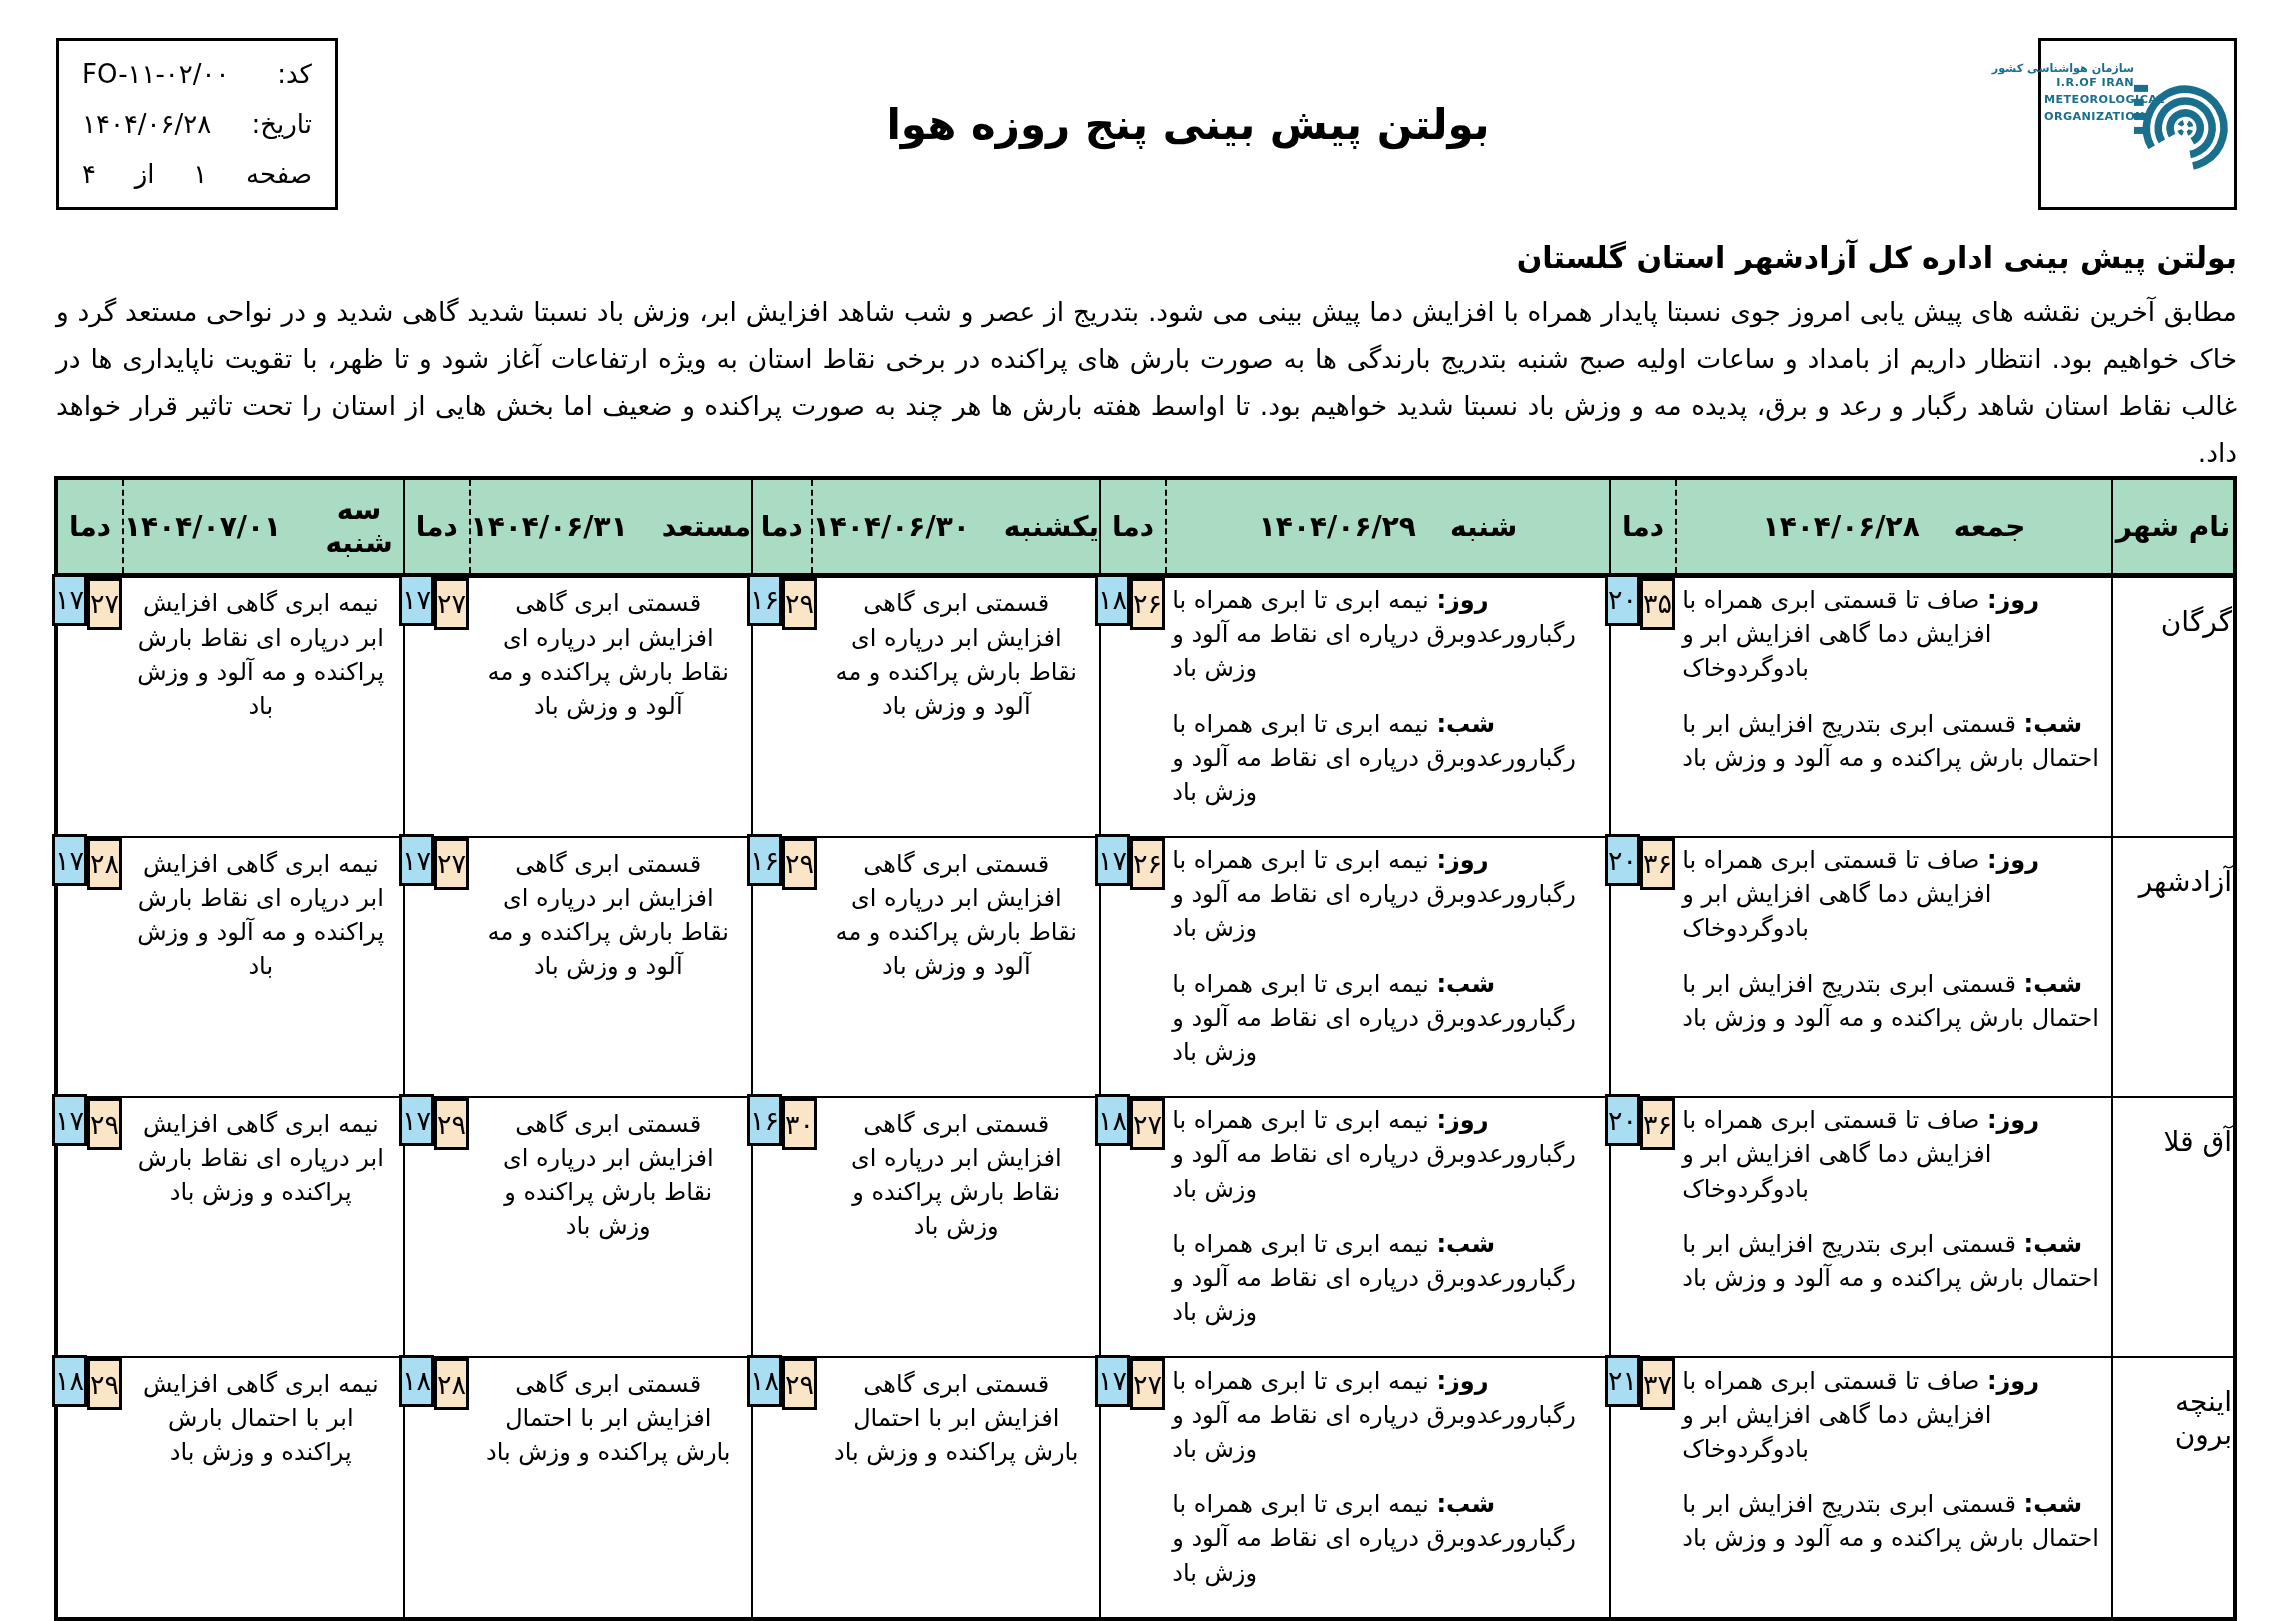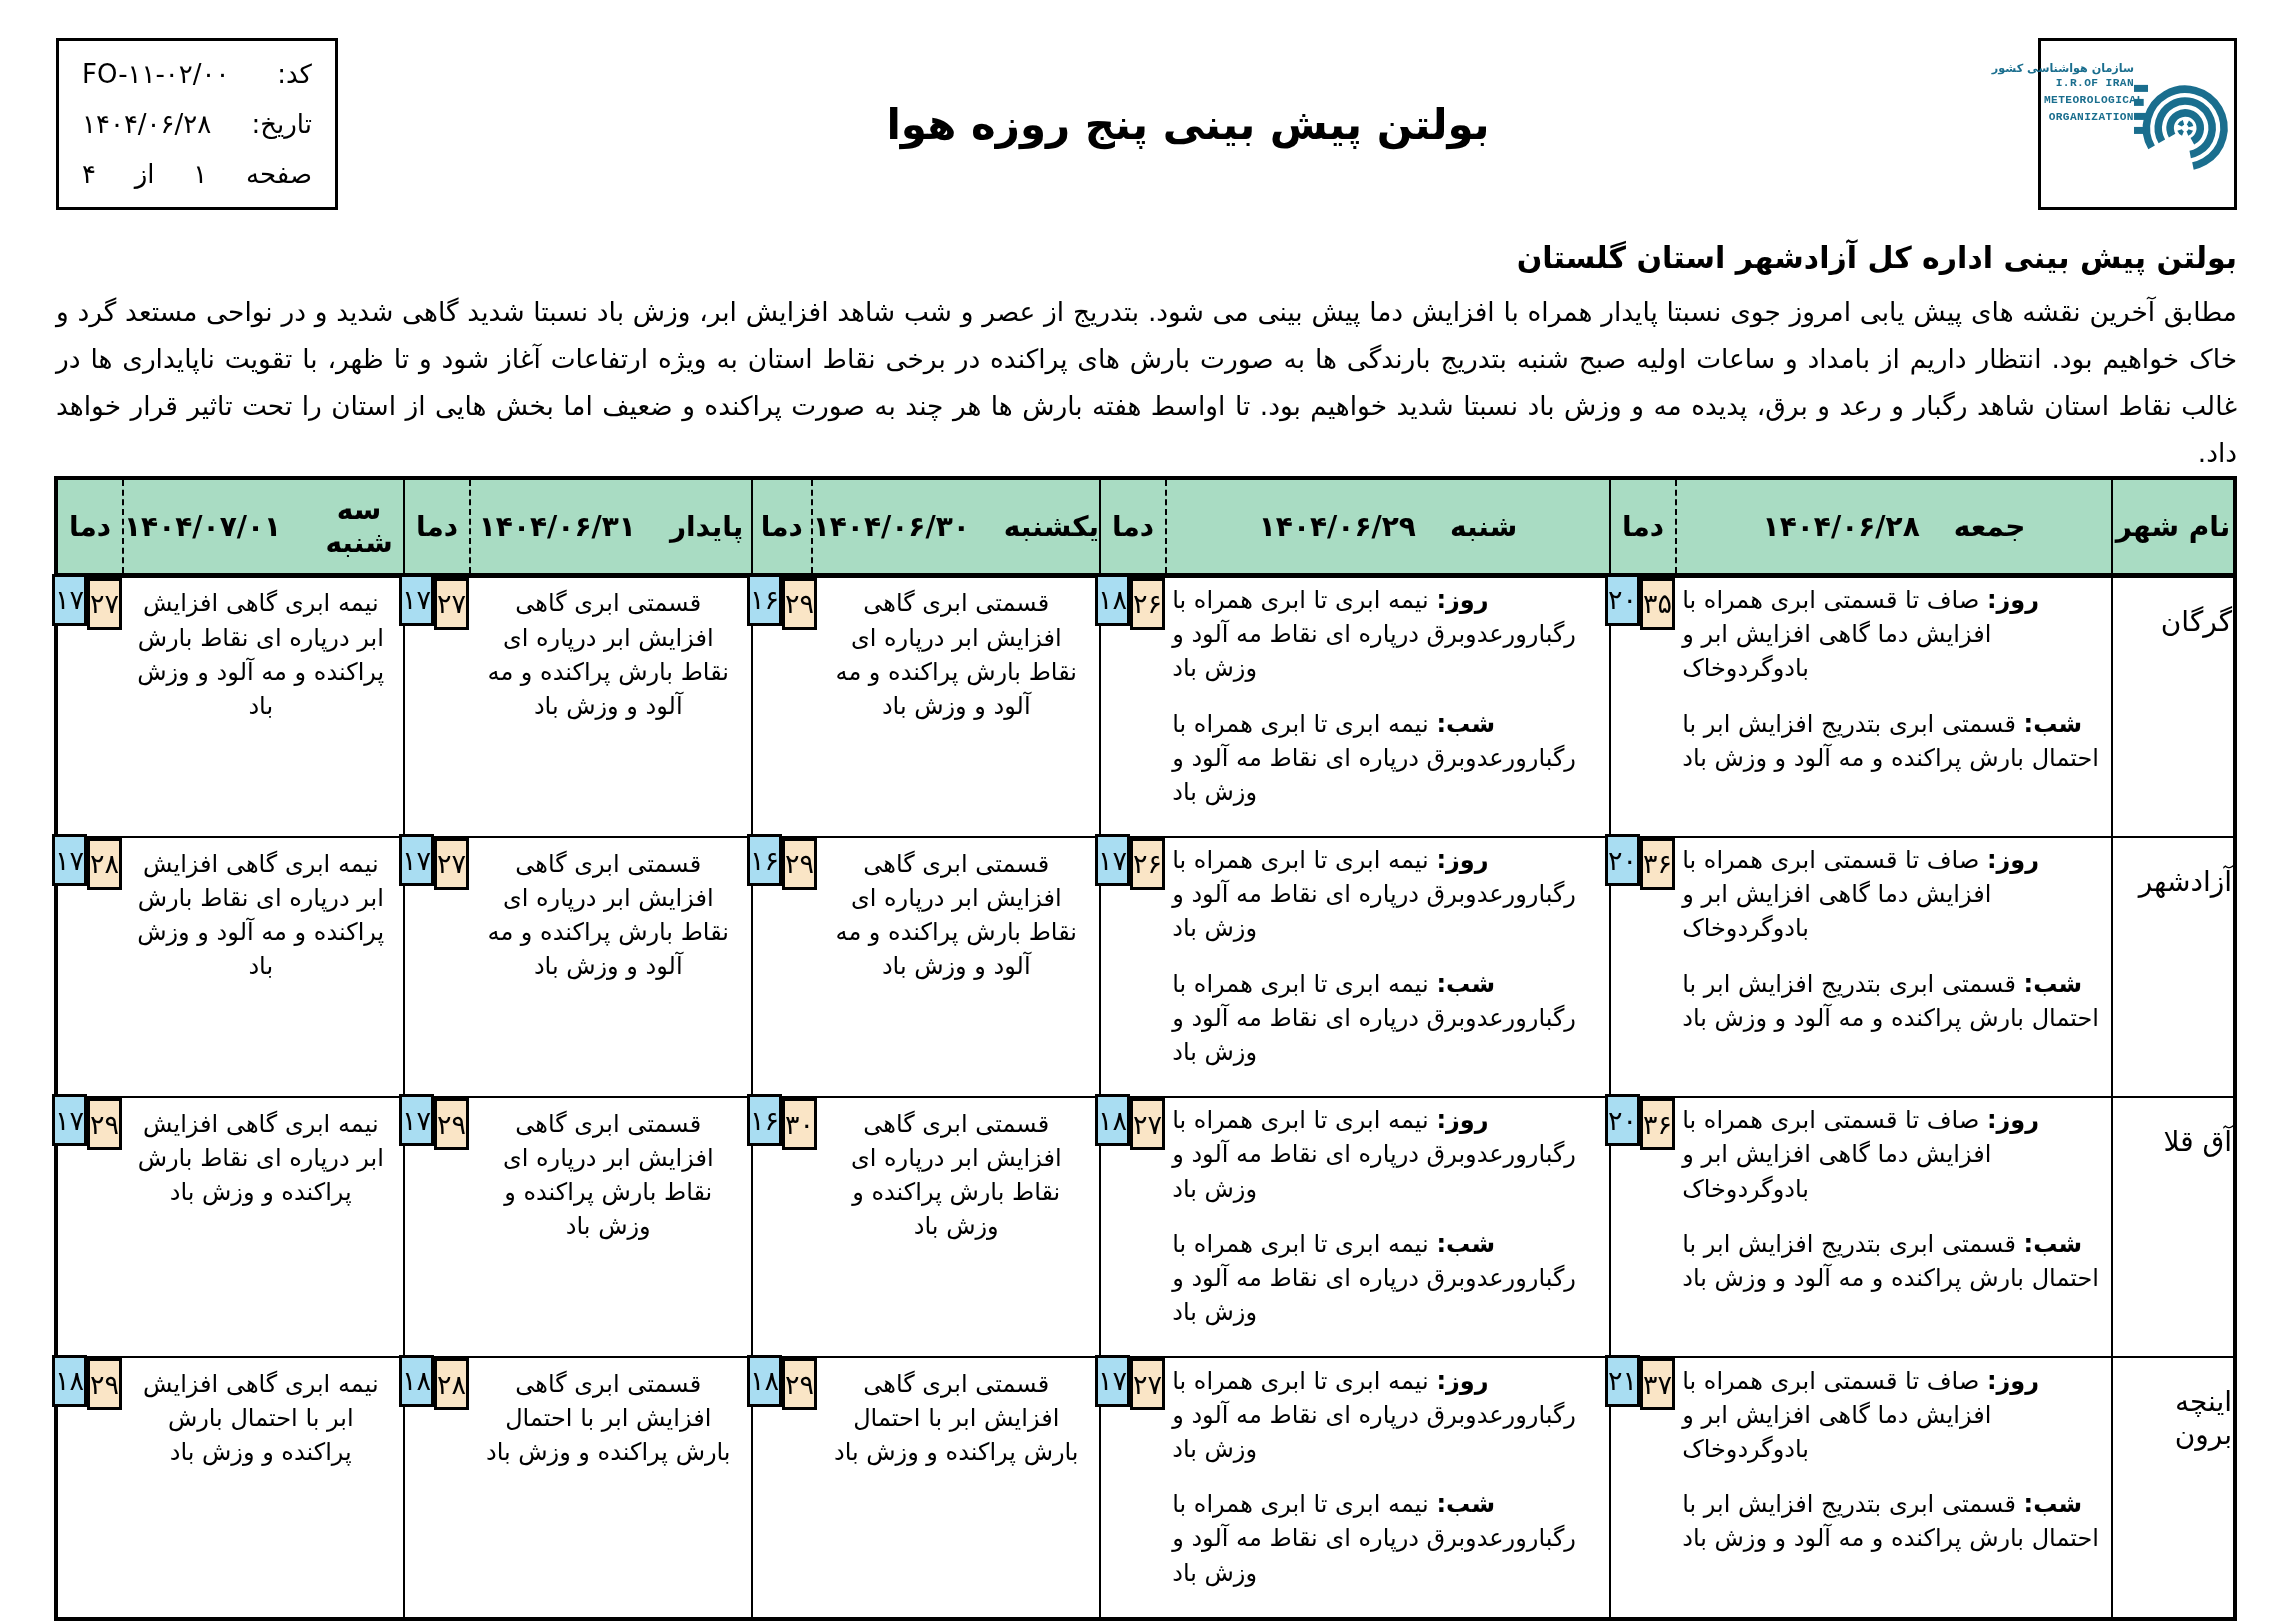--- a/index.html
+++ b/index.html
@@ -15,21 +15,21 @@
 
   
   .top-header{display:flex;align-items:stretch;height:172px;}
   .logo-box{
     width:199px;border:3.6px solid #000;box-sizing:border-box;
     display:flex;align-items:flex-end;justify-content:center;background:#fff;
   }
   .logo-inner{display:flex;align-items:flex-start;direction:ltr;padding:3.6px;}
   .logo-text{width:90px;text-align:right;color:var(--logo-teal,#1a6e8e);padding-top:9px;}
   .logo-fa{font-size:11.2px;font-weight:bold;direction:rtl;white-space:nowrap;}
-  .logo-en{font-size:11.2px;font-weight:bold;letter-spacing:0.4px;white-space:nowrap;line-height:1.5;font-family:Liberation Mono, monospace;}
+  .logo-en{font-size:11.2px;font-weight:bold;letter-spacing:0.4px;white-space:nowrap;line-height:1.5;}
   .logo-spiral{display:block;}
   .title-area{
     flex:1;display:flex;align-items:center;justify-content:center;
     font-size:42px;font-weight:bold;
   }
   .code-box{
     width:282px;border:3.6px solid #000;box-sizing:border-box;
     padding:18px 23px;display:flex;flex-direction:column;justify-content:space-between;
     font-size:26px;
   }
@@ -165,21 +165,21 @@
             <div class="hd-main">
               <span>یکشنبه</span>
               <span class="ltr">۱۴۰۴/۰۶/۳۰</span>
             </div>
             <div class="hd-temp">دما</div>
           </div>
         </th>
         <th>
           <div class="hd">
             <div class="hd-main">
-              <span>پایدار</span>
+              <span>مستعد</span>
               <span class="ltr">۱۴۰۴/۰۶/۳۱</span>
             </div>
             <div class="hd-temp">دما</div>
           </div>
         </th>
         <th>
           <div class="hd">
             <div class="hd-main">
               <span>سه شنبه</span>
               <span class="ltr">۱۴۰۴/۰۷/۰۱</span>

